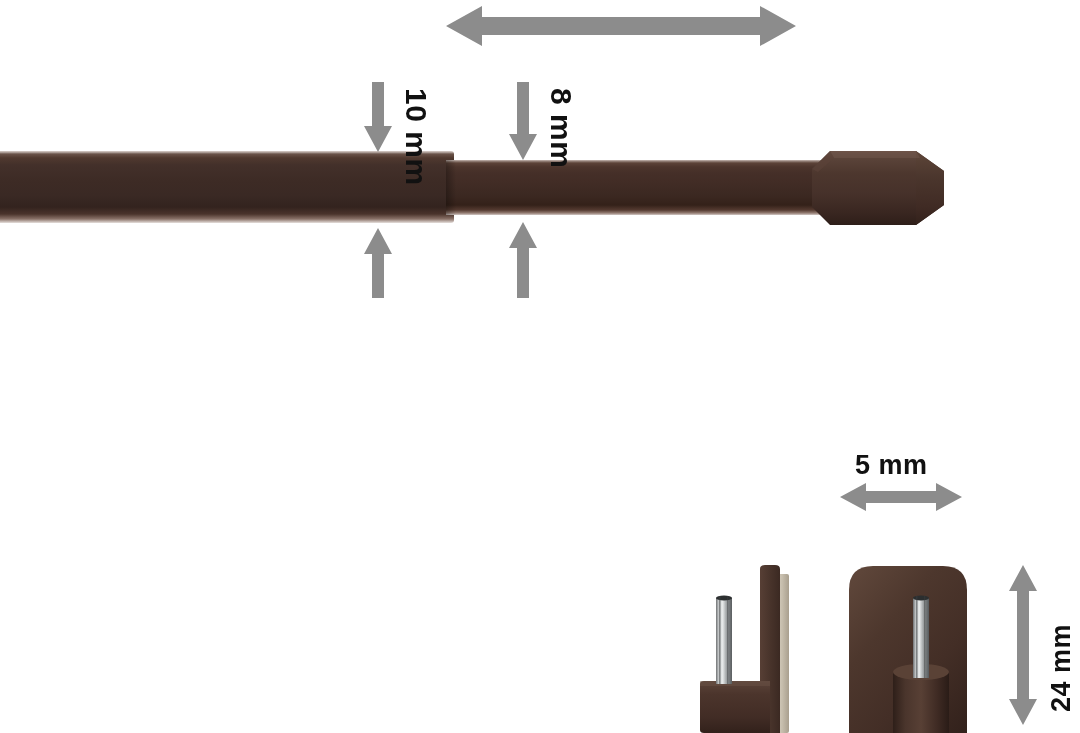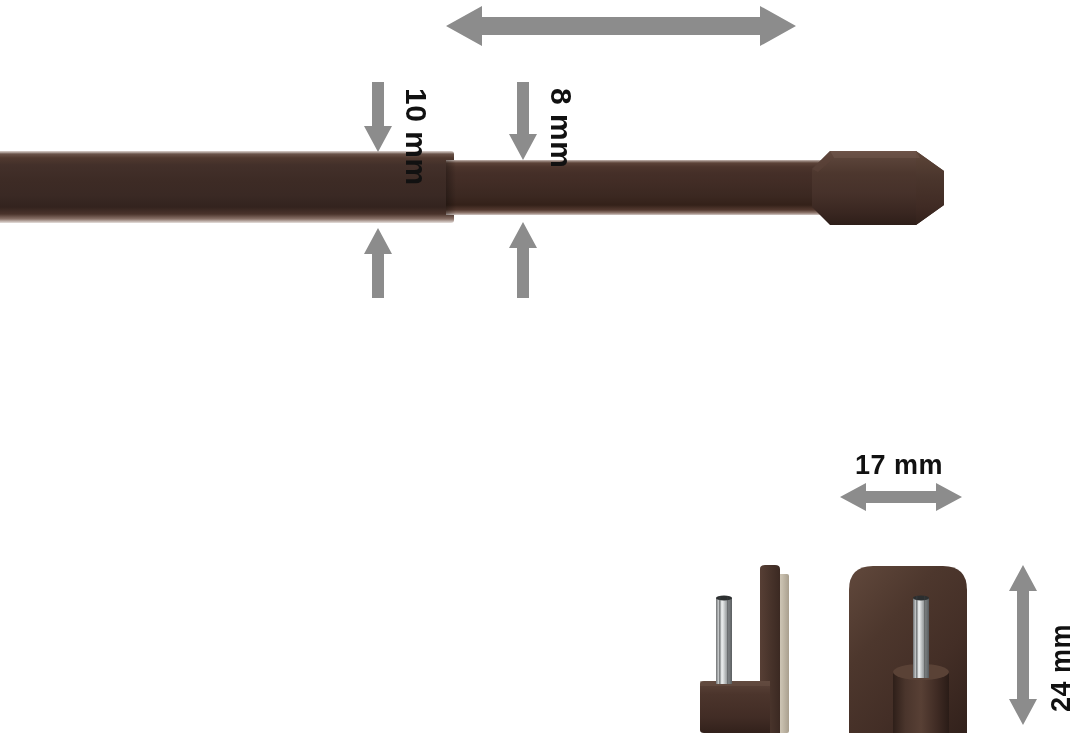--- a/index.html
+++ b/index.html
@@ -171,21 +171,21 @@
       <polygon points="15,78 1,52 9,52 9,0 21,0 21,52 29,52" fill="#8c8c8c"></polygon>
     </svg>
   </div>
   <div class="arrow layer" style="left:508px; top:222px;">
     <svg width="30" height="76" viewBox="0 0 30 76">
       <polygon points="15,0 1,26 9,26 9,76 21,76 21,26 29,26" fill="#8c8c8c"></polygon>
     </svg>
   </div>
   <div class="dim-label rot-cw" style="left:578px; top:88px; font-size:30px;">8 mm</div>
 
-  <div class="dim-label" style="left:855px; top:450px; font-size:27px;">17 mm</div>
+  <div class="dim-label" style="left:855px; top:450px; font-size:27px;">5 mm</div>
   <div class="arrow layer" style="left:840px; top:482px;">
     <svg width="122" height="30" viewBox="0 0 122 30">
       <polygon points="0,15 26,1 26,9 96,9 96,1 122,15 96,29 96,21 26,21 26,29" fill="#8c8c8c"></polygon>
     </svg>
   </div>
 
   <div class="arrow layer" style="left:1008px; top:565px;">
     <svg width="30" height="160" viewBox="0 0 30 160">
       <polygon points="15,0 1,26 9,26 9,134 1,134 15,160 29,134 21,134 21,26 29,26" fill="#8c8c8c"></polygon>
     </svg>

